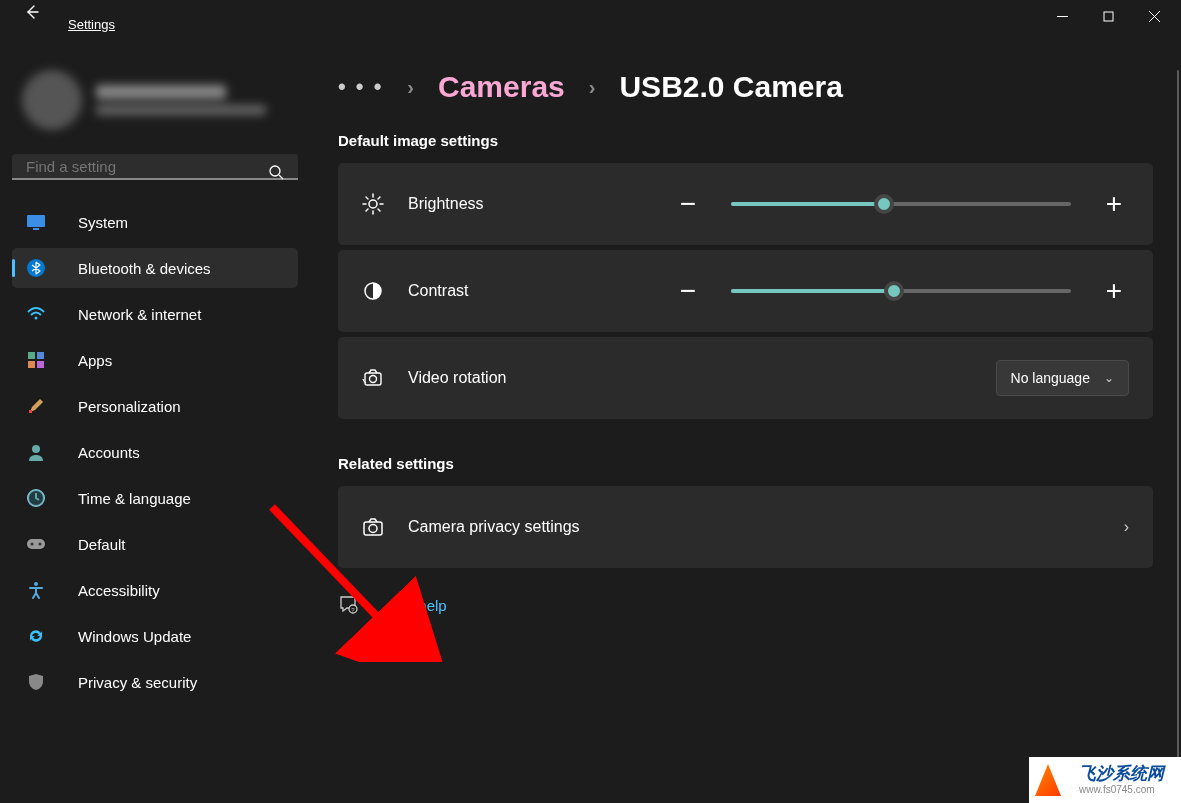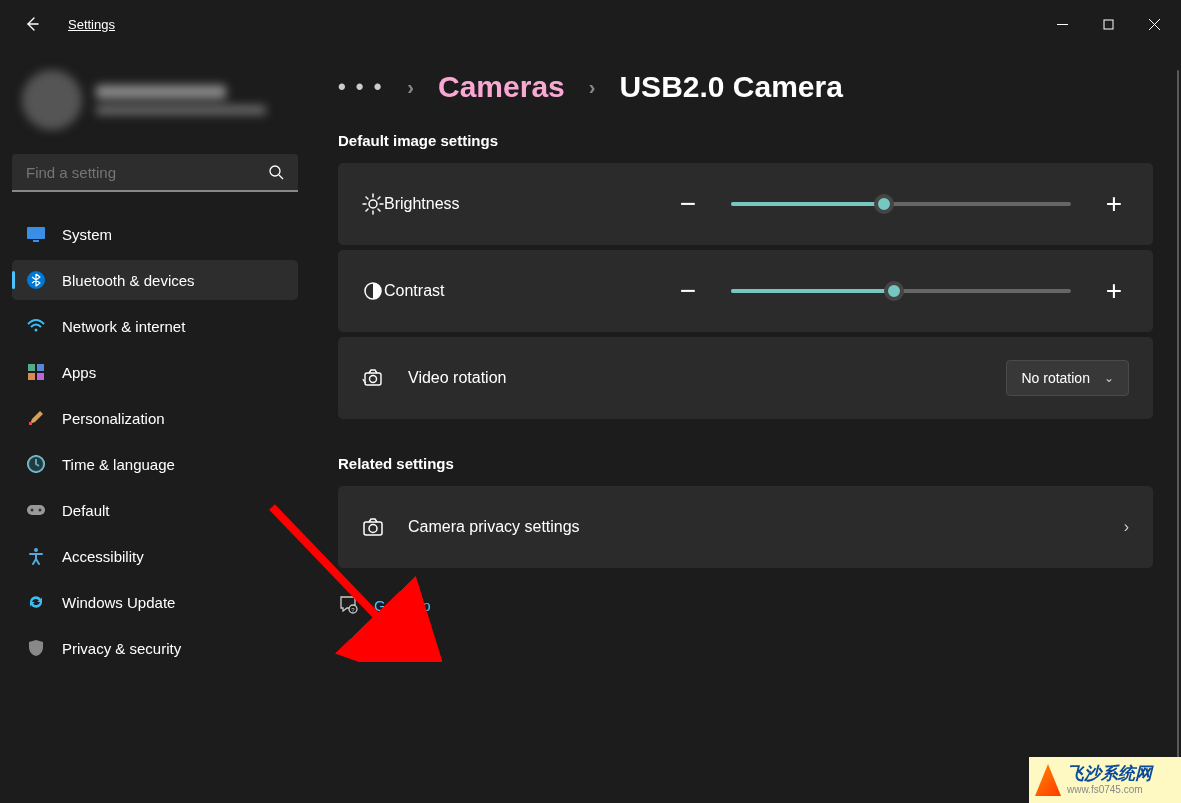--- a/index.html
+++ b/index.html
@@ -1,79 +1,79 @@
 <!DOCTYPE html>
 <html><head>
 <meta charset="utf-8">
 <style>
   * { margin:0; padding:0; box-sizing:border-box; font-family:"Segoe UI",Arial,sans-serif; }
   body { width:1181px; height:803px; background:#1c1c1c; color:#fff; overflow:hidden; position:relative; }
 
   
-  .titlebar { height:48px; display:flex; align-items:center; padding:16px 4px;text-decoration:underline; }
+  .titlebar { height:48px; display:flex; align-items:flex-end; padding:16px 4px;text-decoration:underline; }
   .back-btn { width:40px; height:40px; display:flex; align-items:center; justify-content:center; cursor:pointer; margin-left:8px; }
   .app-title { font-size:13px; margin-left:16px; color:#fff; }
   .win-controls { margin-left:auto; display:flex; }
   .win-btn { width:46px; height:32px; display:flex; align-items:center; justify-content:center; cursor:pointer; }
 
   
   .layout { display:flex; height:calc(100% - 48px); }
   .sidebar { width:310px; padding:10px 10px 0 10px; }
   .profile { display:flex; align-items:center; gap:14px; padding:12px 12px 24px 12px; filter:blur(5px); }
   .avatar { width:60px; height:60px; border-radius:50%; background:#555; }
   .profile-text .p-name { font-size:15px; font-weight:600; background:#888; width:130px; height:14px; border-radius:3px; margin-bottom:6px;}
   .profile-text .p-mail { font-size:12px; color:#bbb; background:#666; width:170px; height:10px; border-radius:3px;}
 
   .search { position:relative; margin:0 2px 22px 2px; }
-  .search input { width:100%; height:38px; background:#2d2d2d; border:none; border-bottom:2px solid #888; color:#fff; font-size:15px; padding:0 40px 0 14px; border-radius:4px 4px 0 0; outline:none; }
+  .search input { width:100%; height:26px; background:#2d2d2d; border:none; border-bottom:2px solid #888; color:#fff; font-size:15px; padding:0 40px 0 14px; border-radius:4px 4px 0 0; outline:none; }
   .search .search-icon { position:absolute; right:14px; top:10px; }
 
   .nav { list-style:none; }
-  .nav li { display:flex; align-items:center; gap:16px; height:40px; padding:0 14px; margin:6px 2px; border-radius:5px; cursor:pointer; font-size:15px; position:relative; }
+  .nav li { display:flex; align-items:center; gap:32px; height:40px; padding:0 14px; margin:6px 2px; border-radius:5px; cursor:pointer; font-size:15px; position:relative; }
   .nav li.active { background:#2d2d2d; }
   .nav li.active::before { content:""; position:absolute; left:0; top:11px; width:3px; height:18px; background:#4cc2ff; border-radius:2px; }
   .nav .nav-icon { width:20px; height:20px; display:flex; align-items:center; justify-content:center; }
 
   
   .main { flex:1; padding:22px 28px 0 28px; overflow-y:auto; }
   .breadcrumb { display:flex; align-items:center; gap:24px; font-size:30px; font-weight:600; margin-bottom:28px; }
   .breadcrumb .dots { font-size:22px; color:#ccc; letter-spacing:2px; cursor:pointer; }
   .breadcrumb .chev { color:#888; font-size:20px; }
   .breadcrumb .crumb-link { color:#f9a8d4; font-weight:600; cursor:pointer; }
   .breadcrumb .crumb-current { color:#fff; }
 
   .section-h { font-size:15px; font-weight:600; margin:8px 0 14px 0; }
 
-  .card { background:#2b2b2b; border-radius:5px; margin-bottom:5px; padding:0 24px; min-height:82px; display:flex; align-items:center; }
+  .card { background:#2b2b2b; border-radius:5px; margin-bottom:5px; padding:0 24px; min-height:82px; display:flex; align-items:center; gap:24px; }
   .card .card-icon { width:22px; display:flex; justify-content:center; }
   .card .card-label { font-size:16px; flex:0 0 auto; min-width:130px; }
   .slider-group { display:flex; align-items:center; gap:28px; flex:1; justify-content:flex-end; }
   .slider-btn { width:30px; height:30px; display:flex; align-items:center; justify-content:center; cursor:pointer; font-size:28px; color:#fff; font-weight:300; }
   .slider { position:relative; width:340px; height:4px; background:#666; border-radius:2px; }
   .slider .fill { position:absolute; height:100%; background:#76c7c0; border-radius:2px; }
   .slider .thumb { position:absolute; top:50%; width:20px; height:20px; background:#76c7c0; border:4px solid #454545; border-radius:50%; transform:translate(-50%,-50%); }
 
   .card.rotation { justify-content:space-between; }
   .select-box { background:#383838; border:1px solid #4a4a4a; border-radius:4px; height:36px; padding:0 14px; display:flex; align-items:center; gap:14px; cursor:pointer; font-size:14px; }
   .select-box .chev-down { font-size:12px; color:#ccc; }
 
   .card.reset { justify-content:space-between; padding:0 24px; }
   .reset-btn { background:#383838; border:1px solid #4a4a4a; border-radius:4px; height:36px; padding:0 18px; display:flex; align-items:center; cursor:pointer; font-size:14px; }
 
   .card.link-card { cursor:pointer; justify-content:space-between; }
   .link-chev { color:#ccc; font-size:16px; }
 
-  .help-row { display:flex; align-items:center; gap:16px; margin-top:26px; color:#4cc2ff; font-size:15px; cursor:pointer; }
+  .help-row { display:flex; align-items:center; gap:32px; margin-top:26px; color:#4cc2ff; font-size:15px; cursor:pointer; }
   .help-row .help-icon { color:#ccc; }
 
   
   .arrow-overlay { position:absolute; left:252px; top:492px; pointer-events:none; }
 
   
-  .watermark { position:absolute; right:0; bottom:0; width:152px; height:46px; background:#fef9c3; display:flex; align-items:center; padding:4px 6px; gap:6px; }
+  .watermark { position:absolute; right:0; bottom:0; width:152px; height:46px; background:#ffffff; display:flex; align-items:center; padding:4px 6px; gap:18px; }
   .wm-logo { width:26px; height:32px; background:linear-gradient(135deg,#ff8a00,#ff3a00); clip-path:polygon(50% 0,100% 100%,0 100%); }
   .wm-text { display:flex; flex-direction:column; line-height:1.1; }
   .wm-cn { color:#0a4b9b; font-size:17px; font-weight:700; font-style:italic; }
   .wm-url { color:#888; font-size:10px; }
 
   .scrollbar-track { position:absolute; right:2px; top:70px; width:2px; height:710px; background:#5a5a5a; border-radius:2px; }
 </style>
 </head>
 <body>
 
@@ -165,20 +165,29 @@
         <span>Apps</span>
       </li>
       <li>
         <span class="nav-icon">
             <svg width="18" height="18">
               <path d="M3 15l2-5 8-8 3 3-8 8z" fill="#d4a05a"></path>
               <rect x="2" y="13" width="3" height="3" fill="#e44"></rect>
             </svg>
           </span>
         <span>Personalization</span>
+      </li>
+      <li>
+        <span class="nav-icon">
+            <svg width="18" height="18">
+              <circle cx="9" cy="6" r="4" fill="#6aa"></circle>
+              <path d="M2 18c0-4 3-6 7-6s7 2 7 6" fill="#6aa"></path>
+            </svg>
+          </span>
+        <span>Accounts</span>
       </li>
       <li>
         <span class="nav-icon">
             <svg width="18" height="18">
               <circle cx="9" cy="9" r="8" fill="none" stroke="#8cd" stroke-width="2"></circle>
               <path d="M9 4v5l3 2" stroke="#8cd" stroke-width="2" fill="none"></path>
               <circle cx="9" cy="9" r="8" fill="#2a6e7a" opacity="0.4"></circle>
             </svg>
           </span>
         <span>Time &amp; language</span>
@@ -284,21 +293,21 @@
           <svg width="22" height="20" viewBox="0 0 22 20">
               <rect x="3" y="5" width="16" height="12" rx="2" stroke="#fff" stroke-width="1.4" fill="none"></rect>
               <circle cx="11" cy="11" r="3.5" stroke="#fff" stroke-width="1.4" fill="none"></circle>
               <path d="M7 5l2-3h4l2 3" stroke="#fff" stroke-width="1.4" fill="none"></path>
               <path d="M1 11a10 6 0 0 0 3 4" stroke="#fff" stroke-width="1.2" fill="none"></path>
             </svg>
         </span>
         <span class="card-label">Video rotation</span>
       </div>
       <div class="select-box">
-        <span>No rotation</span>
+        <span>No language</span>
         <span class="chev-down">⌄</span>
       </div>
     </div>
 
 
     <div class="section-h" style="margin-top:36px;">Related settings</div>
 
     <div class="card link-card">
       <div style="display:flex;align-items:center;gap:24px;">
         <span class="card-icon">

